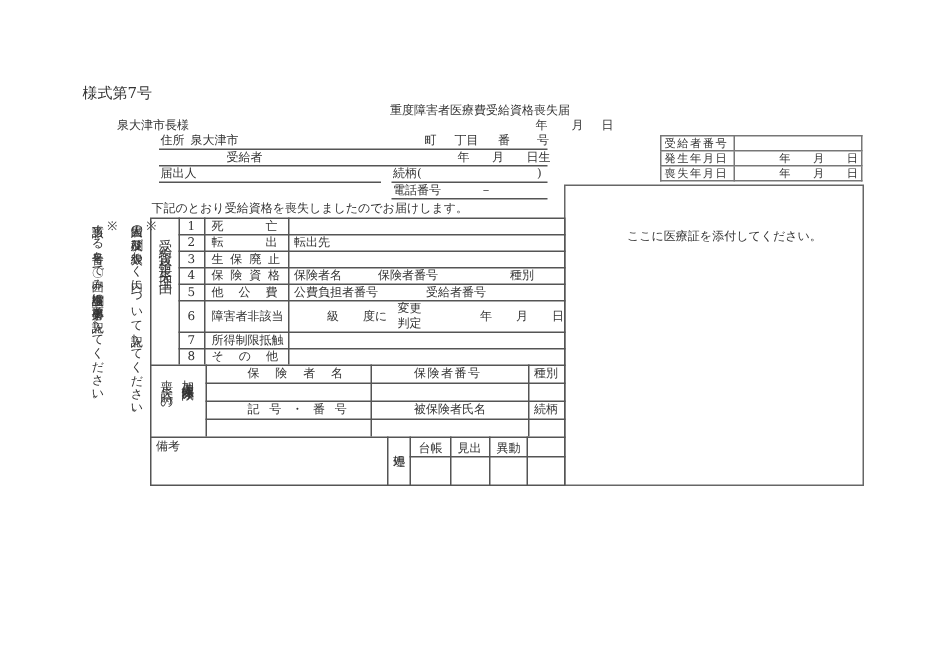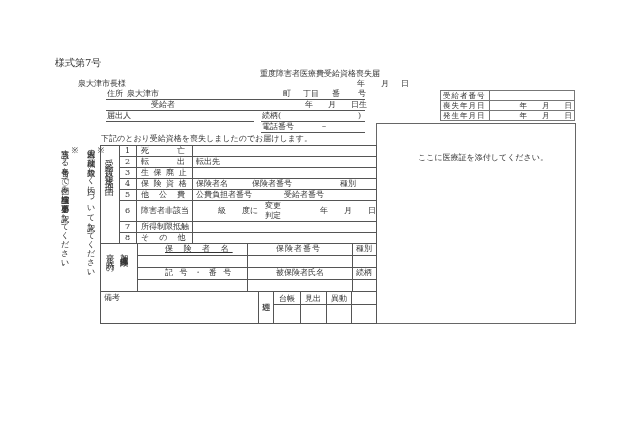--- a/index.html
+++ b/index.html
@@ -53,25 +53,25 @@
 <div class="hline" style="left:261px;top:132px;width:104px;"></div>
 <div style="position:absolute;left:295px;top:122px;width:68px;height:10px;"></div>
 
 <table class="grid" style="left:440px;top:90px;width:135px;">
   <tbody>
       <tr>
     <td style="width:44px;letter-spacing:1px;">受給者番号</td>
     <td style="text-align:right;"></td>
   </tr>
   <tr>
-    <td style="letter-spacing:1px;">喪失年月日</td>
+    <td style="letter-spacing:1px;">発生年月日</td>
     <td style="text-align:right;">年　　月　　日</td>
   </tr>
   <tr>
-    <td style="letter-spacing:1px;">発生年月日</td>
+    <td style="letter-spacing:1px;">喪失年月日</td>
     <td style="text-align:right;">年　　月　　日</td>
   </tr>
 </tbody>
   </table>
 
 <div class="abs" style="left:101px;top:135px;">下記のとおり受給資格を喪失しましたのでお届けします。</div>
 
 <div class="box" style="left:376px;top:123px;width:200px;height:201px;"></div>
 <div class="abs" style="left:418px;top:154px;">ここに医療証を添付してください。</div>
 
@@ -144,21 +144,21 @@
 <div class="vline" style="left:247px;top:243px;height:48px;"></div>
 <div class="vline" style="left:352px;top:243px;height:48px;"></div>
 <div class="hline" style="left:137px;top:255px;width:240px;"></div>
 <div class="hline" style="left:137px;top:267px;width:240px;"></div>
 <div class="hline" style="left:137px;top:279px;width:240px;"></div>
 <div class="hline" style="left:100px;top:291px;width:277px;"></div>
 
 <div class="vert" style="left:119px;top:247px;font-size:8.5px;letter-spacing:1px;">加入健康保険</div>
 <div class="vert sp" style="left:105px;top:247px;font-size:8.5px;">喪失時の</div>
 
-<div class="abs sp" style="left:165px;top:245px;text-decoration:underline;">保 険 者 名</div>
+<div class="abs sp" style="left:165px;top:245px;">保 険 者 名</div>
 <div class="abs" style="left:276px;top:245px;letter-spacing:1px;">保険者番号</div>
 <div class="abs" style="left:356px;top:245px;">種別</div>
 <div style="position:absolute;left:138px;top:256px;width:108px;height:10px;"></div>
 <div style="position:absolute;left:248px;top:256px;width:103px;height:10px;"></div>
 <div style="position:absolute;left:353px;top:256px;width:23px;height:10px;"></div>
 
 <div class="abs" style="left:165px;top:269px;letter-spacing:2px;">記 号 ・ 番 号</div>
 <div class="abs" style="left:276px;top:269px;">被保険者氏名</div>
 <div class="abs" style="left:356px;top:269px;">続柄</div>
 <div style="position:absolute;left:138px;top:280px;width:108px;height:10px;"></div>

